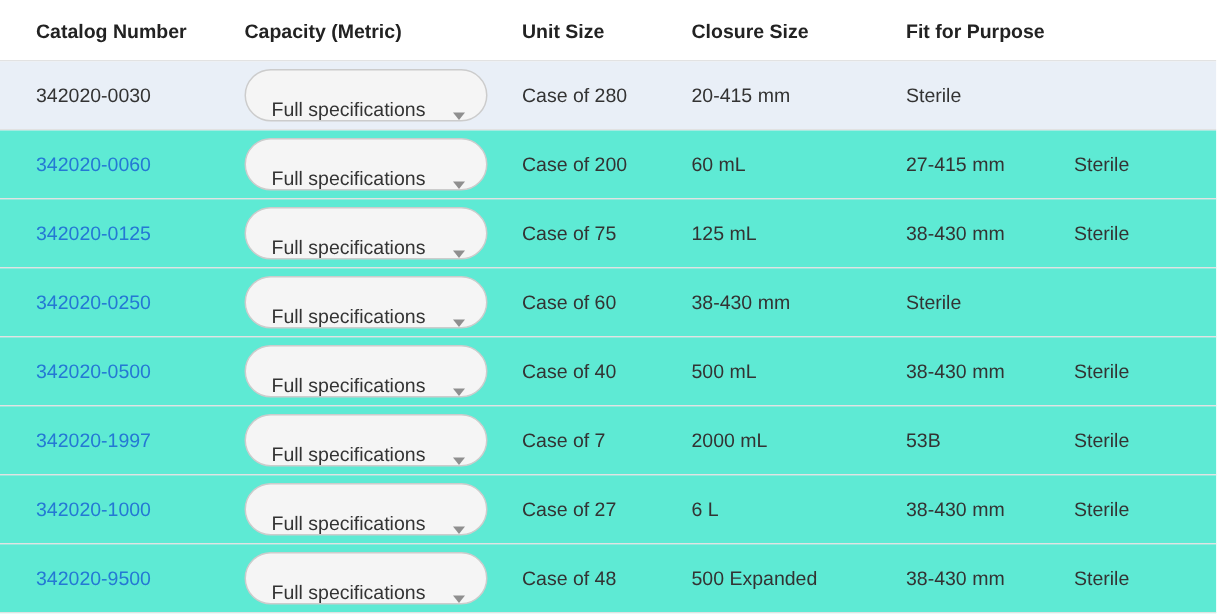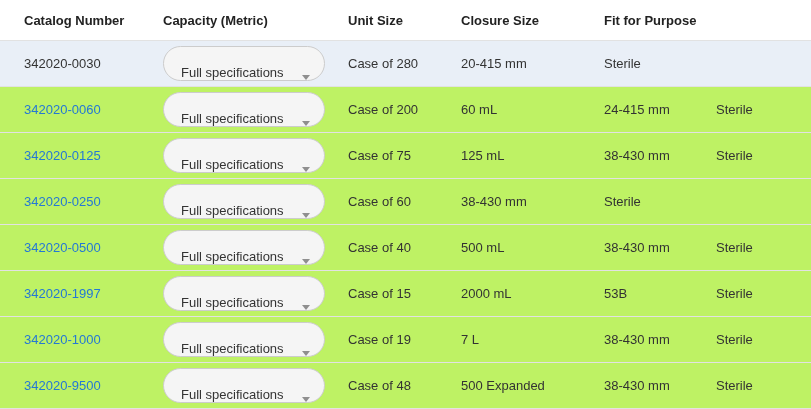--- a/index.html
+++ b/index.html
@@ -26,21 +26,21 @@
   }
   .th {
     font-weight: bold;
     color: var(--header-text, #222);
     padding-left: 0;
   }
   .th:first-child, .td:first-child { padding-left: 24px; }
   .tr {
     height: 46px;
     border-bottom: 1px solid var(--row-border, #e2e2e2);
-    background: #bef264;
+    background: #5eead4;
   }
   .tr.highlighted { background: var(--highlight-bg, #e9eff7); }
   .td { color: var(--body-text, #333); }
   .catalog-link {
     color: var(--link-blue, #2478d4);
     text-decoration: none;
     cursor: pointer;
   }
   .tr.highlighted .catalog-link {
     color: var(--body-text, #333);
@@ -99,21 +99,21 @@
       <a class="catalog-link">342020-0060</a>
     </div>
     <div class="td">
       <div class="pill">
         <span class="pill-label">Full specifications</span>
         <span class="chevron"></span>
       </div>
     </div>
     <div class="td">Case of 200</div>
     <div class="td">60 mL</div>
-    <div class="td">24-415 mm</div>
+    <div class="td">27-415 mm</div>
     <div class="td">Sterile</div>
   </div>
 
   <div class="tr">
     <div class="td">
       <a class="catalog-link">342020-0125</a>
     </div>
     <div class="td">
       <div class="pill">
         <span class="pill-label">Full specifications</span>
@@ -160,38 +160,38 @@
   <div class="tr">
     <div class="td">
       <a class="catalog-link">342020-1997</a>
     </div>
     <div class="td">
       <div class="pill">
         <span class="pill-label">Full specifications</span>
         <span class="chevron"></span>
       </div>
     </div>
-    <div class="td">Case of 15</div>
+    <div class="td">Case of 7</div>
     <div class="td">2000 mL</div>
     <div class="td">53B</div>
     <div class="td">Sterile</div>
   </div>
 
   <div class="tr">
     <div class="td">
       <a class="catalog-link">342020-1000</a>
     </div>
     <div class="td">
       <div class="pill">
         <span class="pill-label">Full specifications</span>
         <span class="chevron"></span>
       </div>
     </div>
-    <div class="td">Case of 19</div>
-    <div class="td">7 L</div>
+    <div class="td">Case of 27</div>
+    <div class="td">6 L</div>
     <div class="td">38-430 mm</div>
     <div class="td">Sterile</div>
   </div>
 
   <div class="tr">
     <div class="td">
       <a class="catalog-link">342020-9500</a>
     </div>
     <div class="td">
       <div class="pill">

